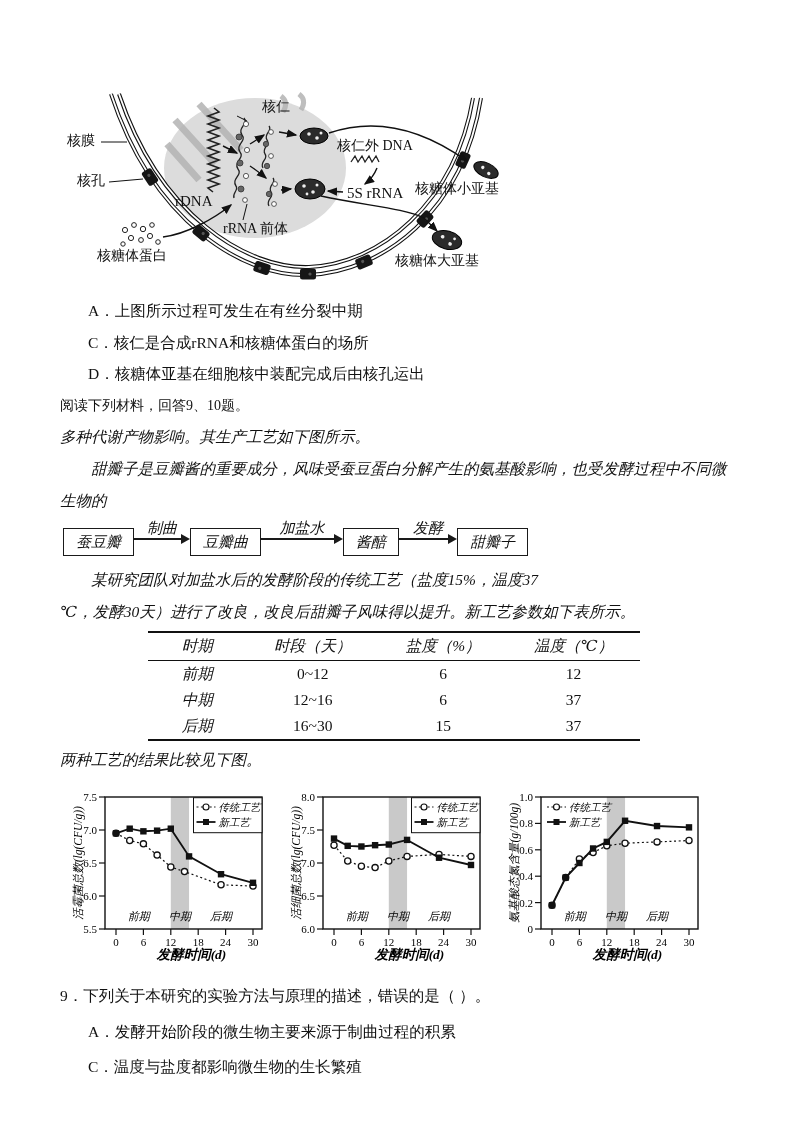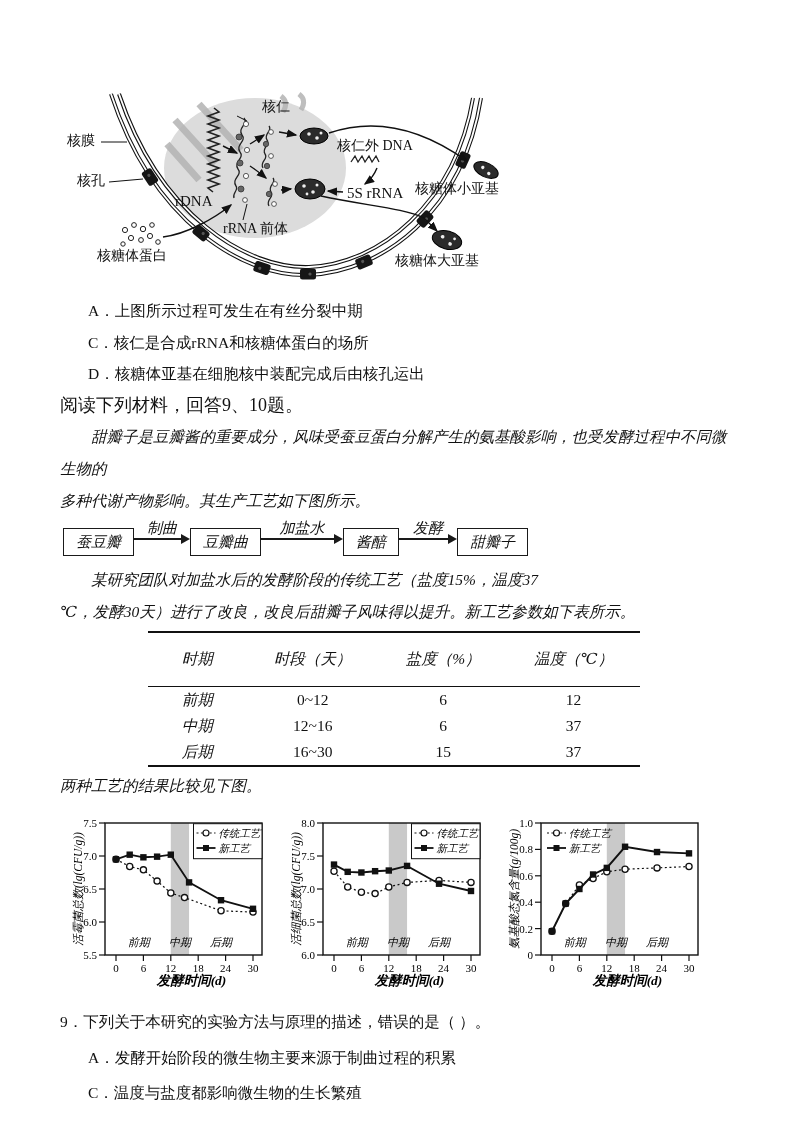--- a/index.html
+++ b/index.html
@@ -9,40 +9,40 @@
 
   
   .diagram{position:relative;width:448px;height:194px;margin-left:3px;}
   .diagram svg{position:absolute;left:0;top:0;}
   .dlab{position:absolute;font-size:14px;white-space:nowrap;line-height:1;}
   .dlab.lat{font-size:15px;}
 
   
   .opts{margin-top:9px;}
   .opt{margin-left:28px;line-height:31.5px;font-size:15.5px;}
-  .instruction{font-size:18px;line-height:31.5px;margin:0;}
+  .instruction{font-size:14px;line-height:31.5px;margin:0;}
   .kai{font-style:italic;font-size:15.5px;line-height:32px;}
   .kai.ind{text-indent:2em;}
 
   
   .flow{display:flex;align-items:flex-end;height:34px;margin:5px 0 8px 3px;}
   .fbox{box-sizing:border-box;border:1.5px solid #1a1a1a;padding:3px 12px;font-size:15px;
         font-style:italic;white-space:nowrap;line-height:20px;}
   .farrow{position:relative;height:34px;text-decoration:underline;}
   .fline{position:absolute;left:0;right:3px;top:16px;height:1.6px;background:#1a1a1a;}
   .fline::after{content:'';position:absolute;right:-3px;top:-4.2px;width:0;height:0;
         border-left:9px solid #1a1a1a;border-top:5px solid transparent;border-bottom:5px solid transparent;}
   .flabel{position:absolute;bottom:18px;left:50%;transform:translateX(-50%);
         font-size:15px;font-style:italic;white-space:nowrap;}
 
   
   table.params{border-collapse:collapse;width:492px;margin:3px 0 3px 88px;
         border-top:2.2px solid #111;border-bottom:2.2px solid #111;}
   table.params th{border-bottom:1.4px solid #111;font-weight:normal;font-style:italic;
-        padding:16px 0;font-size:15.5px;text-align:center;}
+        padding:3px 0;font-size:15.5px;text-align:center;}
   table.params td{text-align:center;padding:2.5px 0;font-size:15.5px;}
   table.params td.cjk{font-style:italic;}
 
   
   .charts{display:flex;column-gap:6px;margin:6px 0 0 12px;}
   .charts svg{display:block;}
   .tick{font-size:11px;}
   .phase{font-size:11px;font-style:italic;}
   .lgd{font-size:10.5px;font-style:italic;}
   .xlab{font-size:13.5px;font-style:italic;font-weight:600;}
@@ -209,22 +209,22 @@
   </div>
 
   <div class="opts">
     <div class="opt">A．上图所示过程可发生在有丝分裂中期</div>
     <div class="opt">C．核仁是合成rRNA和核糖体蛋白的场所</div>
     <div class="opt">D．核糖体亚基在细胞核中装配完成后由核孔运出</div>
   </div>
 
   <p class="instruction">阅读下列材料，回答9、10题。</p>
 
+  <div class="kai">多种代谢产物影响。其生产工艺如下图所示。</div>
   <div class="kai ind">甜瓣子是豆瓣酱的重要成分，风味受蚕豆蛋白分解产生的氨基酸影响，也受发酵过程中不同微生物的</div>
-  <div class="kai">多种代谢产物影响。其生产工艺如下图所示。</div>
 
   <div class="flow">
     <div class="fbox">蚕豆瓣</div>
     <div class="farrow" style="width:56px">
       <span class="flabel">制曲</span>
       <span class="fline"></span>
     </div>
     <div class="fbox">豆瓣曲</div>
     <div class="farrow" style="width:82px">
       <span class="flabel">加盐水</span>

